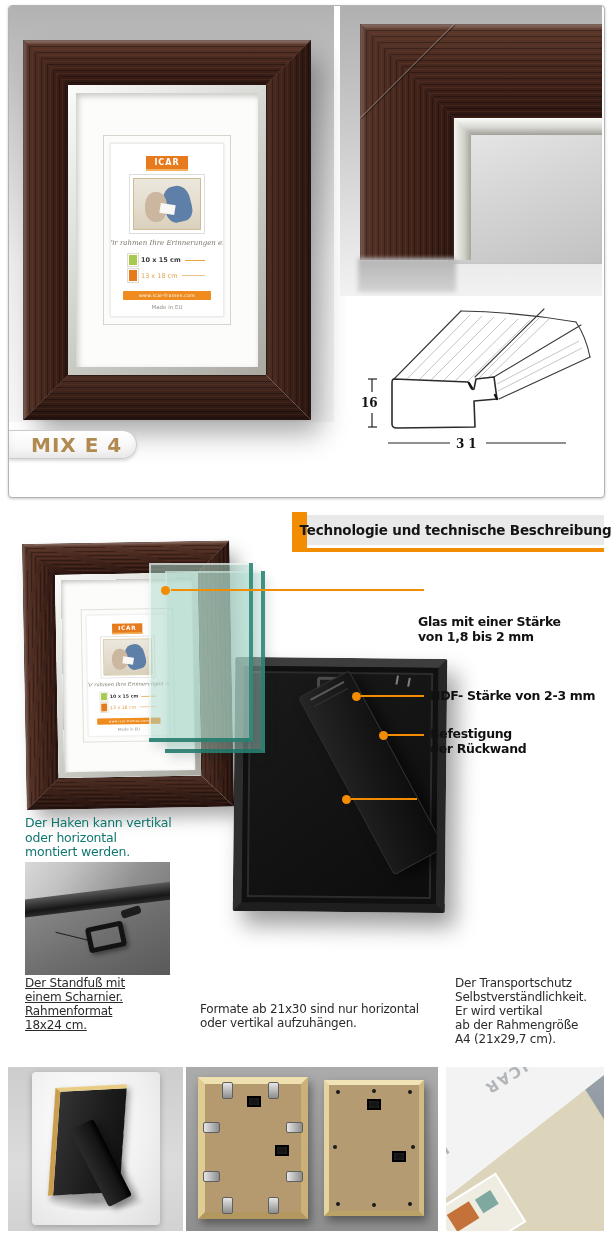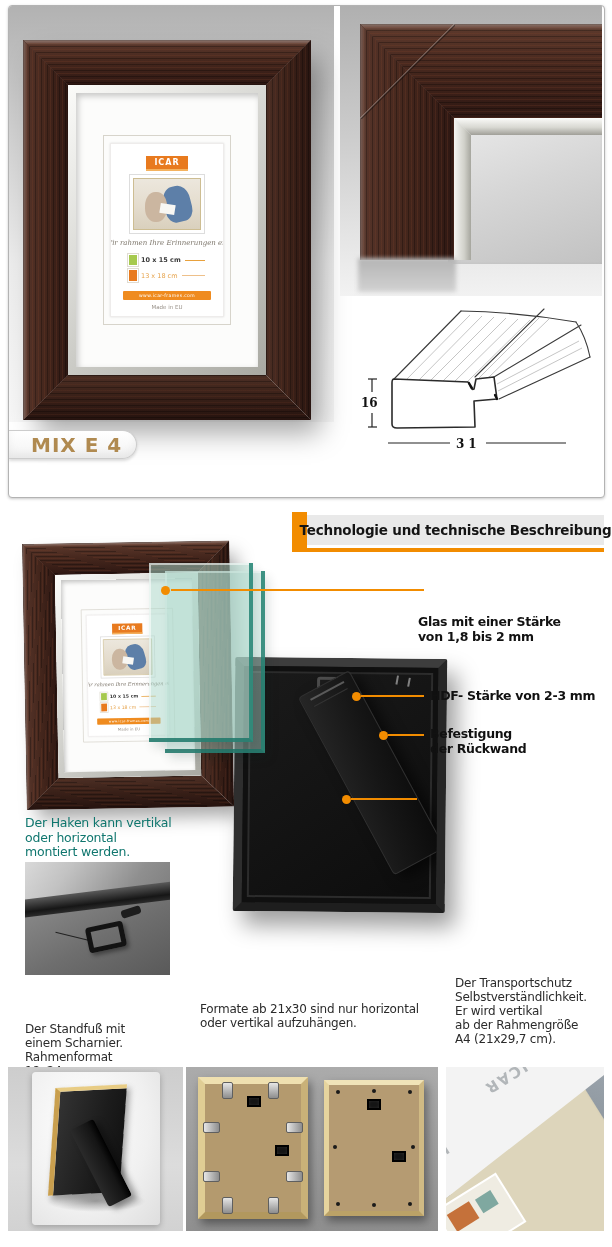--- a/index.html
+++ b/index.html
@@ -359,21 +359,21 @@
     <div>montiert werden.</div>
   </div>
   <div class="hook-photo">
     <div class="hp-back"></div>
     <div class="hp-bar"></div>
     <div class="hp-wire"></div>
     <div class="hp-hook"></div>
     <div class="hp-tab"></div>
   </div>
 
-  <div class="note" style="left:25px;top:1022px;">
+  <div class="note" style="left:25px;top:976px;text-decoration:underline;">
     <div>Der Standfuß mit</div>
     <div>einem Scharnier.</div>
     <div>Rahmenformat</div>
     <div>18x24 cm.</div>
   </div>
   <div class="note" style="left:200px;top:1002px;">
     <div>Formate ab 21x30 sind nur horizontal</div>
     <div>oder vertikal aufzuhängen.</div>
   </div>
   <div class="note" style="left:455px;top:976px;">

